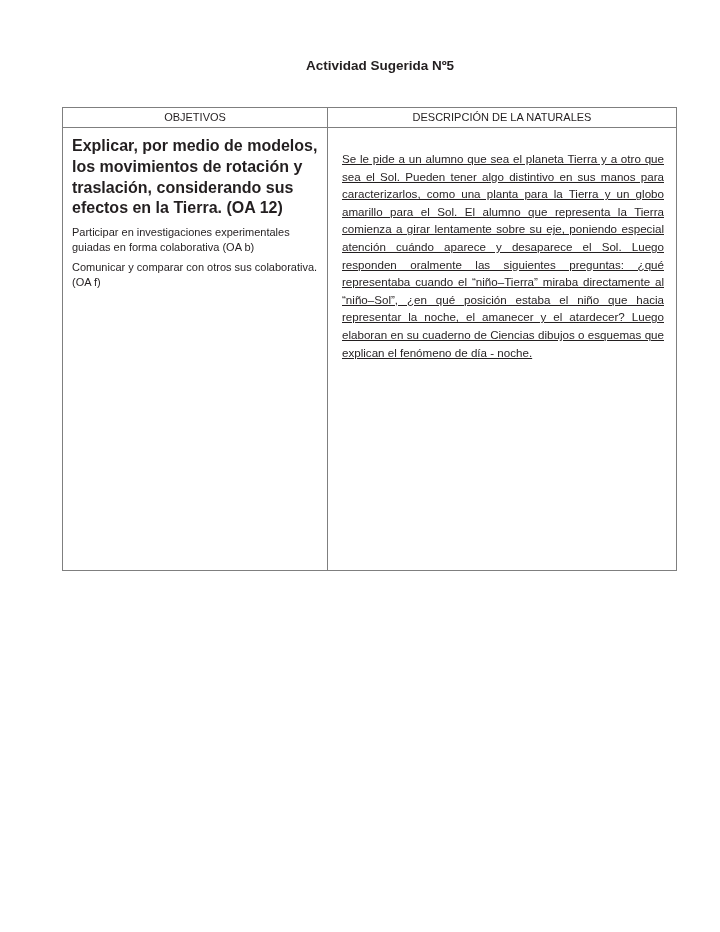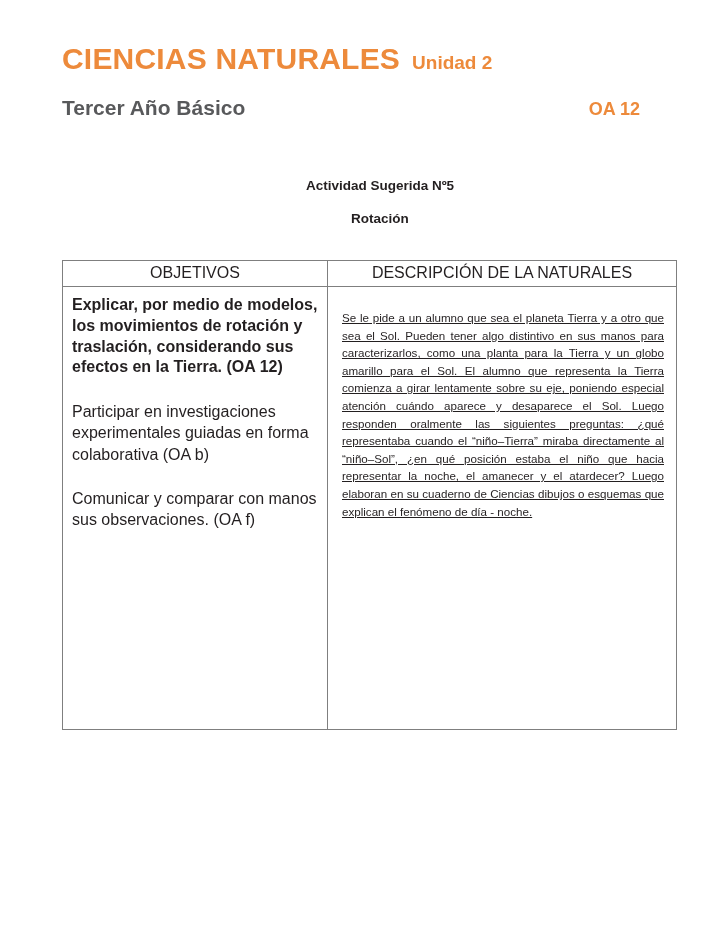--- a/index.html
+++ b/index.html
@@ -85,90 +85,79 @@
     border-collapse: collapse;
     width: 596px;
     table-layout: fixed;
   }
   table.main th, table.main td {
     border: 1px solid #7f7f7f;
     vertical-align: top;
   }
   table.main th {
     text-align: center;
-    font-size: 16px;
+    font-size: 11px;
     font-weight: normal;
     padding: 3px 4px 4px 4px;
     color: #231f20;
   }
   .col-obj { width: 256px; }
   .col-desc { width: 340px; }
   td.cell {
     height: 412px;
     padding: 8px 9px 8px 9px;
   }
   .obj-strong {
     font-size: 16px;
     font-weight: bold;
     line-height: 1.30;
     color: #231f20;
   }
   .obj-para {
-    font-size: 16px;
+    font-size: 11px;
     line-height: 1.33;
-    margin-top: 23px;
+    margin-top: 6px;
     color: #231f20;
   }
   td.desc {
     padding: 22px 12px 8px 14px;
     text-decoration: underline;
   }
   .desc-para {
     font-size: 11.6px;
     line-height: 1.52;
     text-align: justify;
     text-justify: inter-word;
     color: #231f20;
   }
 </style>
 </head>
 <body>
 
 <div class="page">
 
-  <div class="header">
-    <div class="title-line">
-      <span class="subject">CIENCIAS NATURALES</span>
-      <span class="unit">Unidad 2</span>
-    </div>
-    <div class="level-line">
-      <span class="level">Tercer Año Básico</span>
-      <span class="oa-code">OA 12</span>
-    </div>
-  </div>
 
   <div class="activity-heading">
     <div class="activity-title">Actividad Sugerida Nº5</div>
-    <div class="activity-subtitle">Rotación</div>
   </div>
 
   <div class="table-wrap">
     <table class="main">
       <thead>
         <tr>
           <th class="col-obj">OBJETIVOS</th>
           <th class="col-desc">DESCRIPCIÓN DE LA NATURALES</th>
         </tr>
       </thead>
       <tbody>
         <tr>
           <td class="cell">
             <div class="obj-strong">Explicar, por medio de modelos, los movimientos de rotación y traslación, considerando sus efectos en la Tierra. (OA 12)</div>
             <div class="obj-para">Participar en investigaciones experimentales guiadas en forma colaborativa (OA b)</div>
-            <div class="obj-para">Comunicar y comparar con manos sus observaciones. (OA f)</div>
+            <div class="obj-para">Comunicar y comparar con otros sus colaborativa. (OA f)</div>
           </td>
           <td class="cell desc">
             <div class="desc-para">Se le pide a un alumno que sea el planeta Tierra y a otro que sea el Sol. Pueden tener algo distintivo en sus manos para caracterizarlos, como una planta para la Tierra y un globo amarillo para el Sol. El alumno que representa la Tierra comienza a girar lentamente sobre su eje, poniendo especial atención cuándo aparece y desaparece el Sol. Luego responden oralmente las siguientes preguntas: ¿qué representaba cuando el “niño–Tierra” miraba directamente al “niño–Sol”, ¿en qué posición estaba el niño que hacia representar la noche, el amanecer y el atardecer? Luego elaboran en su cuaderno de Ciencias dibujos o esquemas que explican el fenómeno de día - noche.</div>
           </td>
         </tr>
       </tbody>
     </table>
   </div>
 
 </div>

